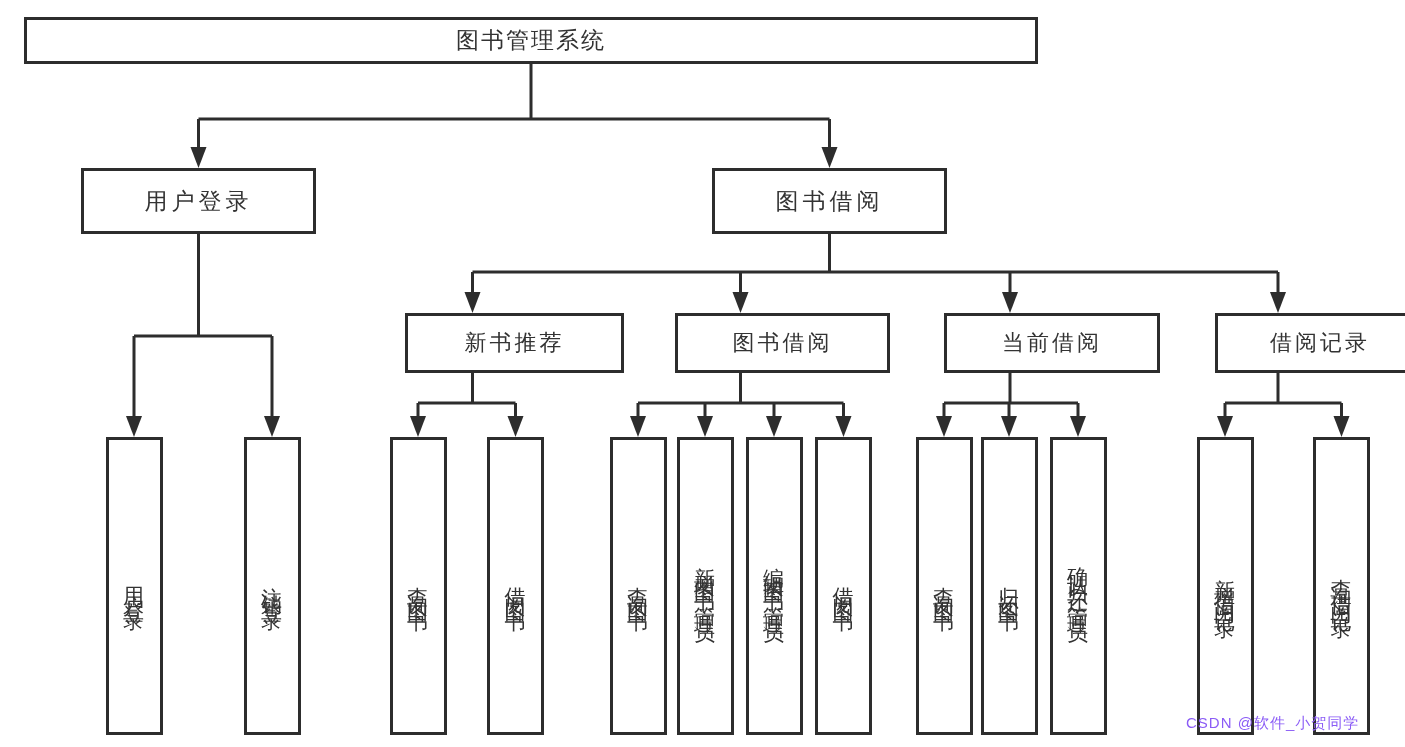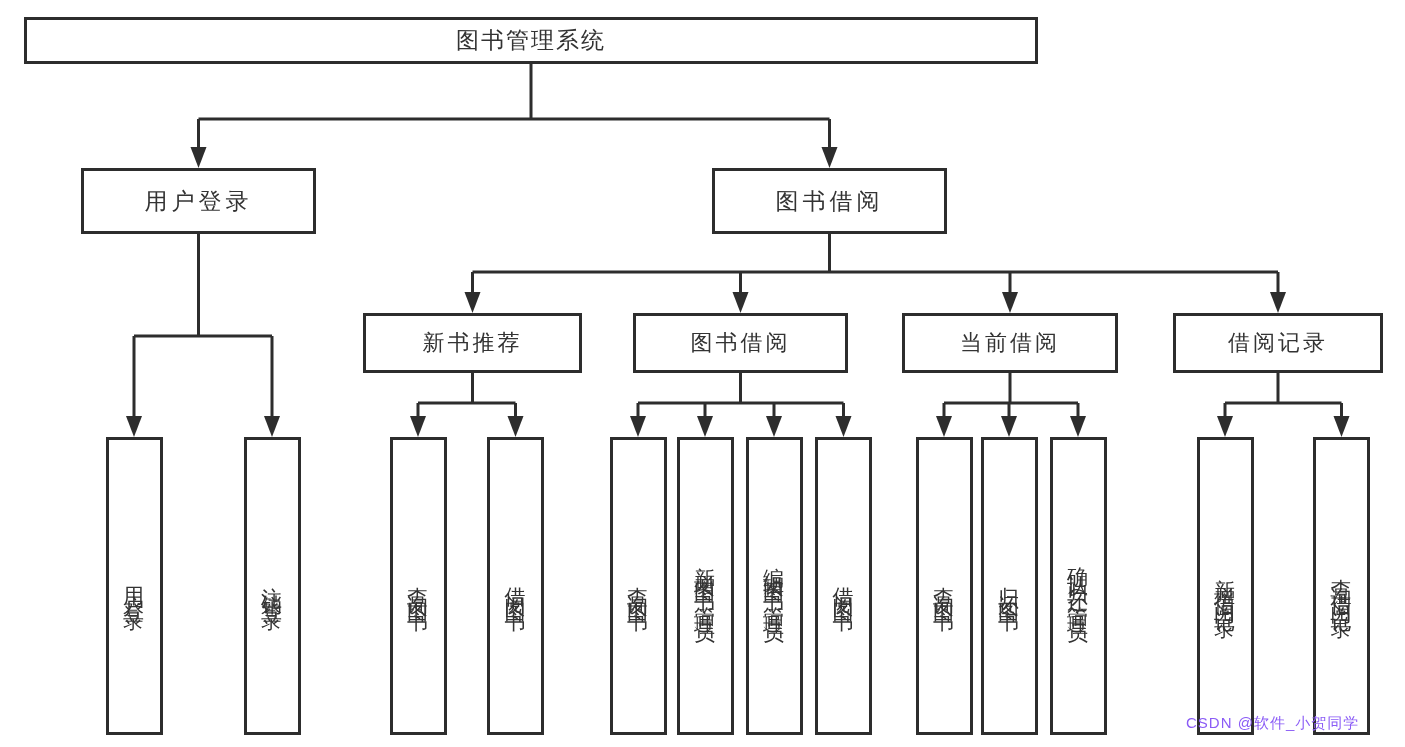--- a/index.html
+++ b/index.html
@@ -20,21 +20,21 @@
     box-sizing: border-box;
     border: 3px solid #2d2d2d;
     background: #ffffff;
     display: flex;
     align-items: center;
     justify-content: center;
     text-align: center;
   }
   .root-box   { left: 24px;  top: 17px;  width: 1014px; height: 47px; font-size: 23px; letter-spacing: 2px; }
   .l2-box     { top: 168px; width: 235px; height: 66px; font-size: 23px; letter-spacing: 4px; }
-  .l3-box     { top: 313px; height: 60px; font-size: 22px; letter-spacing: 3px; }
+  .l3-box     { top: 313px; height: 60px; font-size: 22px; letter-spacing: 3px; margin-left: 42px; }
   .leaf-box   { top: 437px; height: 298px; width: 57px; }
   .vtext {
     writing-mode: vertical-rl;
     text-orientation: mixed;
     font-size: 21px;
     letter-spacing: 8px;
     line-height: 1;
     white-space: nowrap;
   }
   #watermark {

